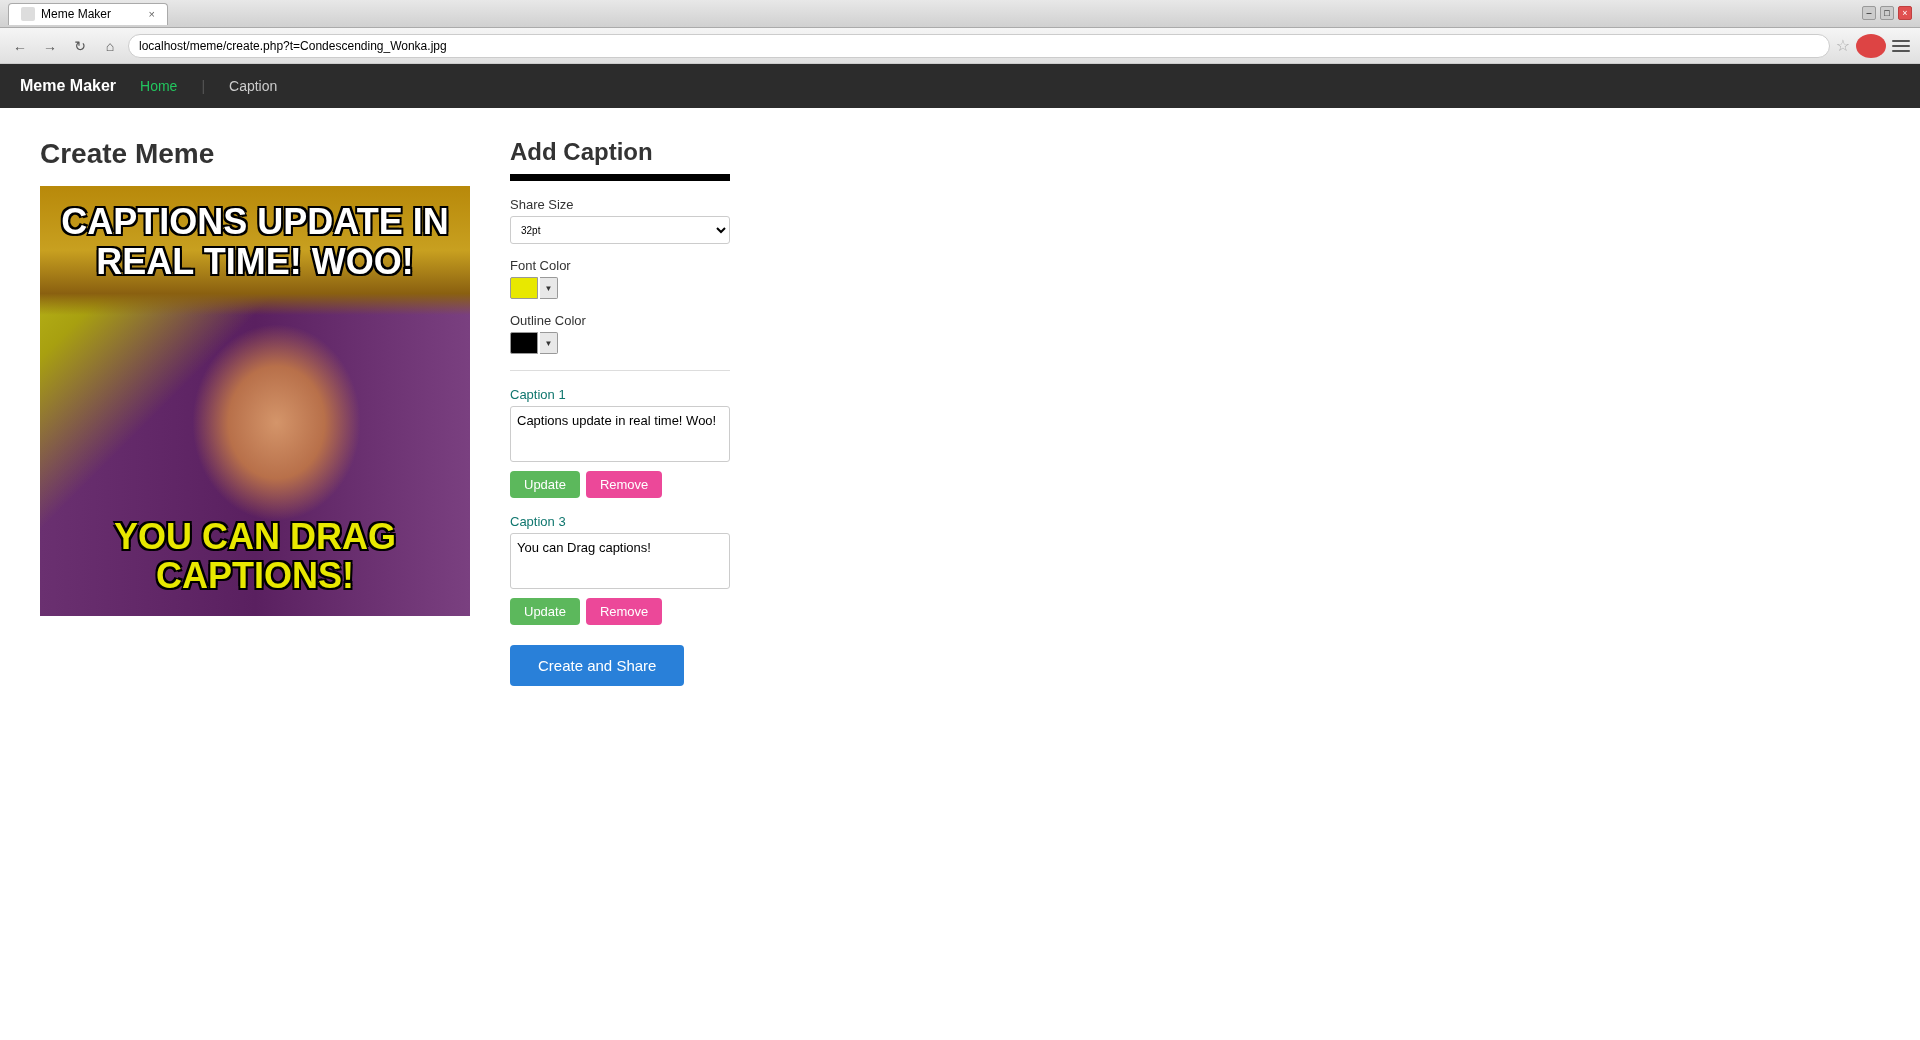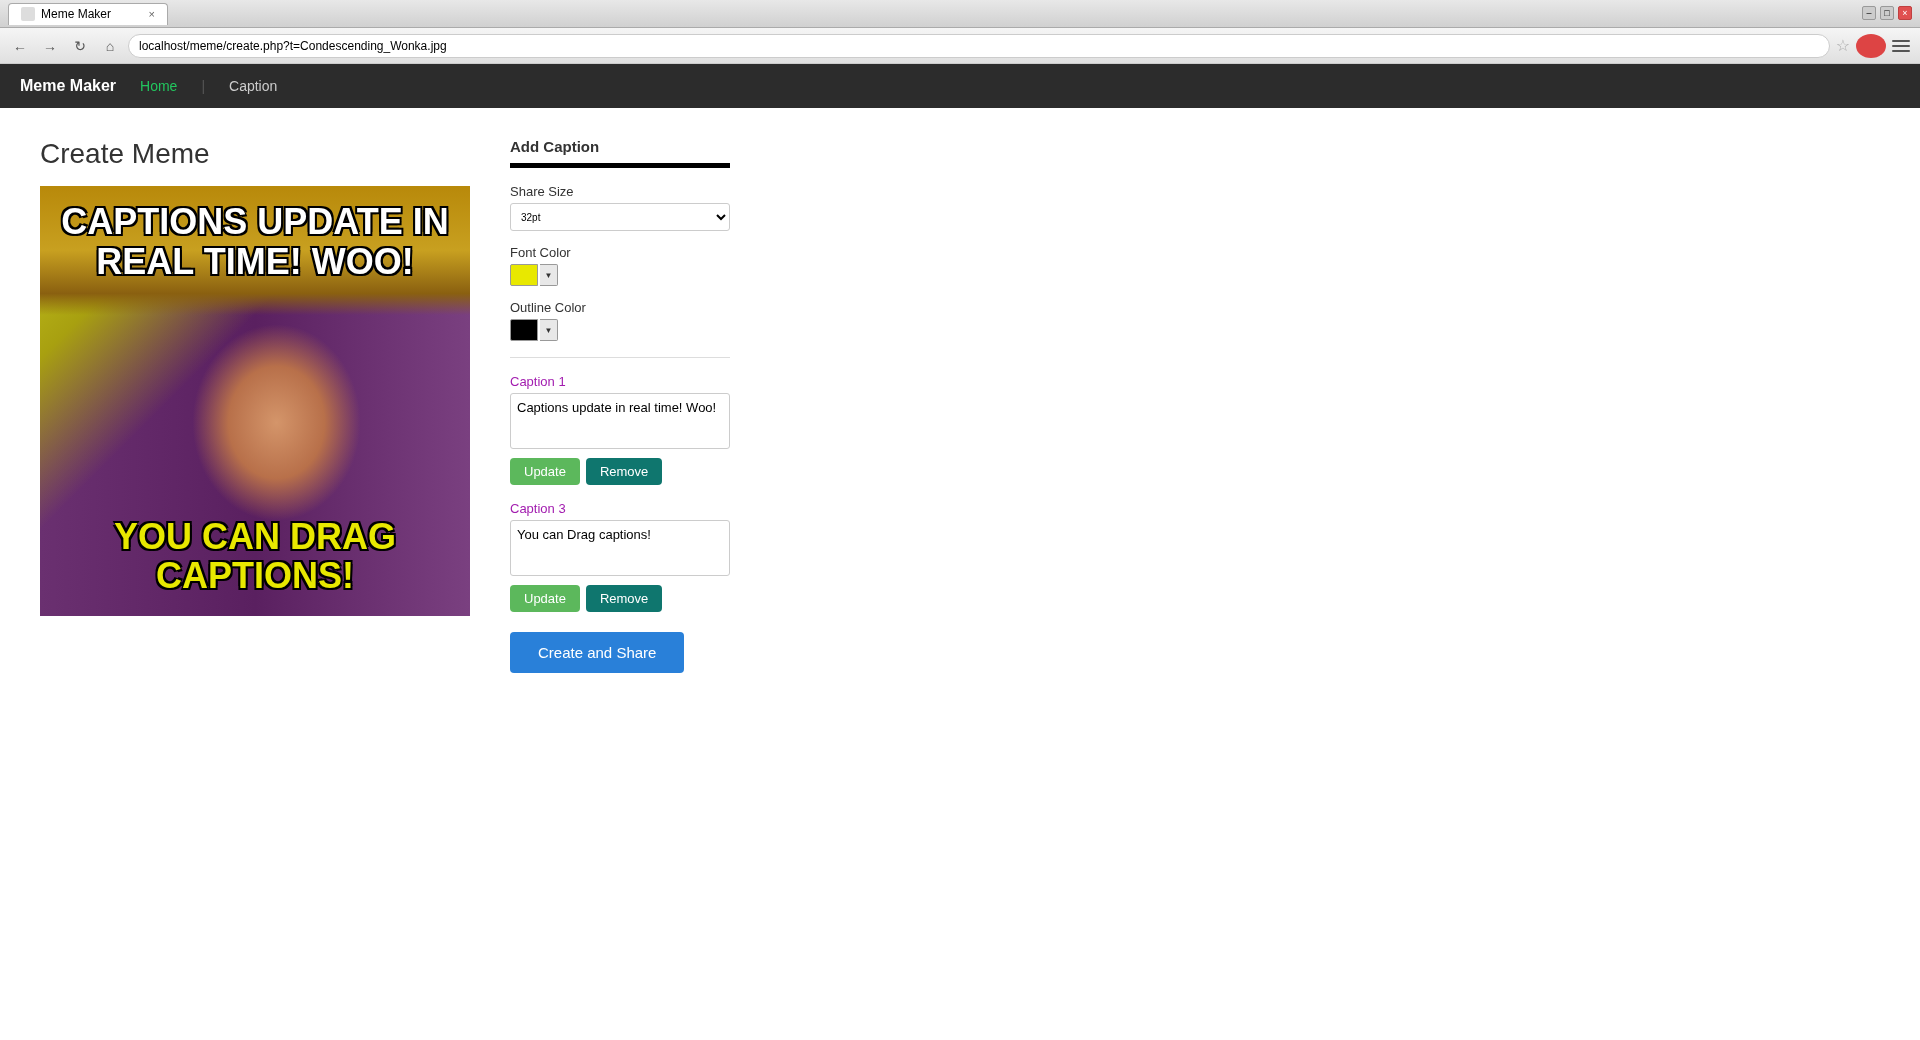--- a/index.html
+++ b/index.html
@@ -133,21 +133,21 @@
     
     .main-content {
       padding: 30px 40px;
       display: flex;
       gap: 40px;
       align-items: flex-start;
     }
 
     .page-title {
       font-size: 28px;
-      font-weight: normal;
+      font-weight: bold;
       color: #333;
       margin-bottom: 16px;
     }
 
     
     .meme-image-container {
       position: relative;
       width: 430px;
       height: 430px;
       background: #6a4c7a;
@@ -208,26 +208,26 @@
       line-height: 1.1;
       text-transform: uppercase;
     }
 
     
     .right-panel {
       flex: 1;
       max-width: 220px;
     }
     .panel-title {
-      font-size: 15px;
+      font-size: 24px;
       font-weight: bold;
       color: #333;
       margin-bottom: 16px;
       padding-bottom: 8px;
-      border-bottom: 5px solid #000000;
+      border-bottom: 7px solid #000000;
     }
 
     .form-group {
       margin-bottom: 14px;
     }
     .form-label {
       font-size: 13px;
       color: #333;
       display: block;
       margin-bottom: 4px;
@@ -273,21 +273,21 @@
       border: none;
       border-top: 1px solid #ddd;
       margin: 16px 0;
     }
 
     .caption-section {
       margin-bottom: 16px;
     }
     .caption-label {
       font-size: 13px;
-      color: #a21caf;
+      color: #0f766e;
       margin-bottom: 4px;
     }
     .caption-textarea {
       width: 100%;
       height: 56px;
       border: 1px solid #ccc;
       border-radius: 3px;
       padding: 6px;
       font-size: 13px;
       resize: none;
@@ -301,21 +301,21 @@
     .btn-update {
       background: #5cb85c;
       color: #fff;
       border: none;
       border-radius: 4px;
       padding: 6px 14px;
       font-size: 13px;
       cursor: pointer;
     }
     .btn-remove {
-      background: #0f766e;
+      background: #ec4899;
       color: #fff;
       border: none;
       border-radius: 4px;
       padding: 6px 14px;
       font-size: 13px;
       cursor: pointer;
     }
 
     .btn-create-share {
       background: #2980d9;

